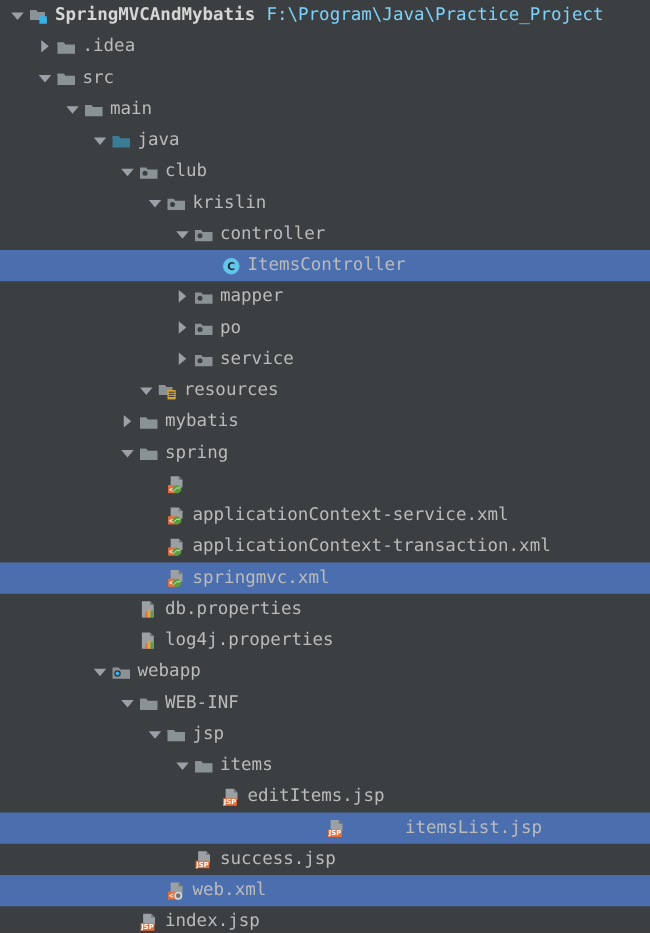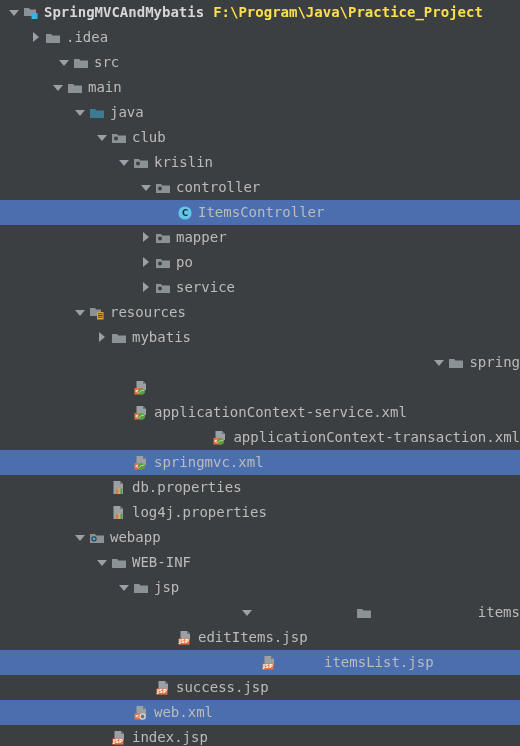--- a/index.html
+++ b/index.html
@@ -75,24 +75,23 @@
   }
   .icon svg { position: absolute; left: 1px; top: 5px; }
 
   .label {
     flex: 0 0 auto;
     line-height: 25px;
   }
   .label.bold { font-weight: bold; color: #d6d6d6; }
   .path {
     flex: 0 0 auto;
-    color: #fde047;
+    color: #7dd3fc;
     line-height: 25px;
     margin-left: 9px;
-    font-weight: bold;
   }
 </style>
 </head>
 <body>
 
 <div id="tree">
     <div class="row" style="height: 25px;">
       <span class="indent" style="width: 6px;"></span>
       <span class="arrow expanded"></span>
       <span class="icon">
@@ -108,21 +107,21 @@
       <span class="indent" style="width: 28px;"></span>
       <span class="arrow collapsed"></span>
       <span class="icon">
         <svg width="16" height="16" viewBox="0 0 16 16">
       <path d="M1 4 L6 4 L7.2 5.6 L15 5.6 L15 13 L1 13 Z" fill="#8a9296"></path>
       <path d="M1 4 L6 4 L7.2 5.6 L1 5.6 Z" fill="#8a9296"></path>
     </svg>
       </span>
       <span class="label">.idea</span>
     </div>
-    <div class="row" style="height: 25px; margin-left: 28px;">
+    <div class="row" style="height: 25px;">
       <span class="indent" style="width: 28px;"></span>
       <span class="arrow expanded"></span>
       <span class="icon">
         <svg width="16" height="16" viewBox="0 0 16 16">
       <path d="M1 4 L6 4 L7.2 5.6 L15 5.6 L15 13 L1 13 Z" fill="#8a9296"></path>
       <path d="M1 4 L6 4 L7.2 5.6 L1 5.6 Z" fill="#8a9296"></path>
     </svg>
       </span>
       <span class="label">src</span>
     </div>
@@ -218,21 +217,21 @@
       <span class="indent" style="width: 138px;"></span>
       <span class="arrow collapsed"></span>
       <span class="icon">
         <svg width="16" height="16" viewBox="0 0 16 16">
       <path d="M1 4 L6 4 L7.2 5.6 L15 5.6 L15 13 L1 13 Z" fill="#8a9296"></path>
       <circle cx="5" cy="8.6" r="2" fill="#3c3f41"></circle>
     </svg>
       </span>
       <span class="label">service</span>
     </div>
-    <div class="row" style="height: 25px;">
+    <div class="row" style="height: 25px; padding-left: 37px;">
       <span class="indent" style="width: 72px;"></span>
       <span class="arrow expanded"></span>
       <span class="icon">
         <svg width="16" height="16" viewBox="0 0 16 16">
       <path d="M1 3 L6 3 L7.2 4.6 L12 4.6 L12 11 L1 11 Z" fill="#8a9296"></path>
       <rect x="8" y="7" width="6.5" height="7.5" fill="#d9a536"></rect>
       <rect x="9" y="8.3" width="4.5" height="0.9" fill="#3c3f41"></rect>
       <rect x="9" y="10" width="4.5" height="0.9" fill="#3c3f41"></rect>
       <rect x="9" y="11.7" width="4.5" height="0.9" fill="#3c3f41"></rect>
     </svg>
@@ -243,21 +242,21 @@
       <span class="indent" style="width: 94px;"></span>
       <span class="arrow collapsed"></span>
       <span class="icon">
         <svg width="16" height="16" viewBox="0 0 16 16">
       <path d="M1 4 L6 4 L7.2 5.6 L15 5.6 L15 13 L1 13 Z" fill="#8a9296"></path>
       <path d="M1 4 L6 4 L7.2 5.6 L1 5.6 Z" fill="#8a9296"></path>
     </svg>
       </span>
       <span class="label">mybatis</span>
     </div>
-    <div class="row" style="height: 25px; justify-content: flex-end;">
+    <div class="row" style="height: 25px;">
       <span class="indent" style="width: 94px;"></span>
       <span class="arrow expanded"></span>
       <span class="icon">
         <svg width="16" height="16" viewBox="0 0 16 16">
       <path d="M1 4 L6 4 L7.2 5.6 L15 5.6 L15 13 L1 13 Z" fill="#8a9296"></path>
       <path d="M1 4 L6 4 L7.2 5.6 L1 5.6 Z" fill="#8a9296"></path>
     </svg>
       </span>
       <span class="label">spring</span>
     </div>
@@ -283,21 +282,21 @@
       <path d="M3.5 1 L10 1 L13 4 L13 10 L3.5 10 Z" fill="#9aa0a4"></path>
       <path d="M10 1 L13 4 L10 4 Z" fill="#6f7679"></path>
       <rect x="1.5" y="8" width="8" height="6.5" fill="#e8703a"></rect>
       <text x="4" y="13.3" font-family="DejaVu Sans Mono, monospace" font-size="6" font-weight="bold" fill="#ffffff" text-anchor="middle">&lt;</text>
       <ellipse cx="8.5" cy="11.4" rx="3.6" ry="3.1" fill="#5b9c3e"></ellipse>
       <path d="M5.6 13 Q8 9.5 11.4 10.2" stroke="#cfe6c0" stroke-width="0.8" fill="none"></path>
     </svg>
       </span>
       <span class="label">applicationContext-service.xml</span>
     </div>
-    <div class="row" style="height: 25px; justify-content: flex-end;">
+    <div class="row" style="height: 25px;">
       <span class="indent" style="width: 116px;"></span>
       <span class="arrow none"></span>
       <span class="icon">
         <svg width="16" height="16" viewBox="0 0 16 16">
       <path d="M3.5 1 L10 1 L13 4 L13 10 L3.5 10 Z" fill="#9aa0a4"></path>
       <path d="M10 1 L13 4 L10 4 Z" fill="#6f7679"></path>
       <rect x="1.5" y="8" width="8" height="6.5" fill="#e8703a"></rect>
       <text x="4" y="13.3" font-family="DejaVu Sans Mono, monospace" font-size="6" font-weight="bold" fill="#ffffff" text-anchor="middle">&lt;</text>
       <ellipse cx="8.5" cy="11.4" rx="3.6" ry="3.1" fill="#5b9c3e"></ellipse>
       <path d="M5.6 13 Q8 9.5 11.4 10.2" stroke="#cfe6c0" stroke-width="0.8" fill="none"></path>
@@ -375,21 +374,21 @@
       <span class="indent" style="width: 116px;"></span>
       <span class="arrow expanded"></span>
       <span class="icon">
         <svg width="16" height="16" viewBox="0 0 16 16">
       <path d="M1 4 L6 4 L7.2 5.6 L15 5.6 L15 13 L1 13 Z" fill="#8a9296"></path>
       <path d="M1 4 L6 4 L7.2 5.6 L1 5.6 Z" fill="#8a9296"></path>
     </svg>
       </span>
       <span class="label">jsp</span>
     </div>
-    <div class="row" style="height: 25px; justify-content: space-between;">
+    <div class="row" style="height: 25px;">
       <span class="indent" style="width: 138px;"></span>
       <span class="arrow expanded"></span>
       <span class="icon">
         <svg width="16" height="16" viewBox="0 0 16 16">
       <path d="M1 4 L6 4 L7.2 5.6 L15 5.6 L15 13 L1 13 Z" fill="#8a9296"></path>
       <path d="M1 4 L6 4 L7.2 5.6 L1 5.6 Z" fill="#8a9296"></path>
     </svg>
       </span>
       <span class="label">items</span>
     </div>

